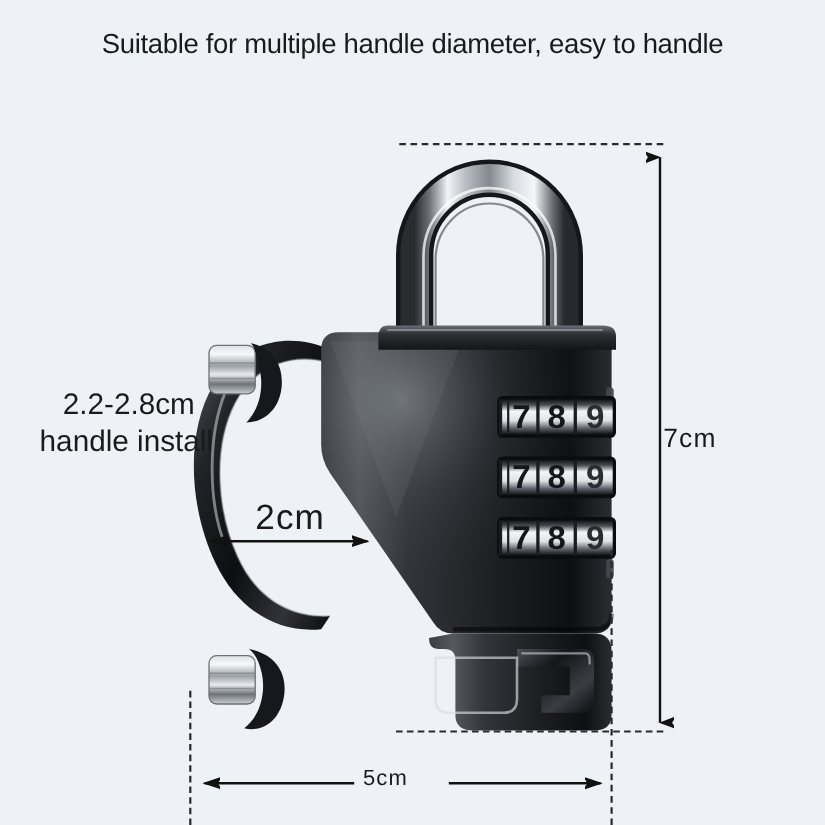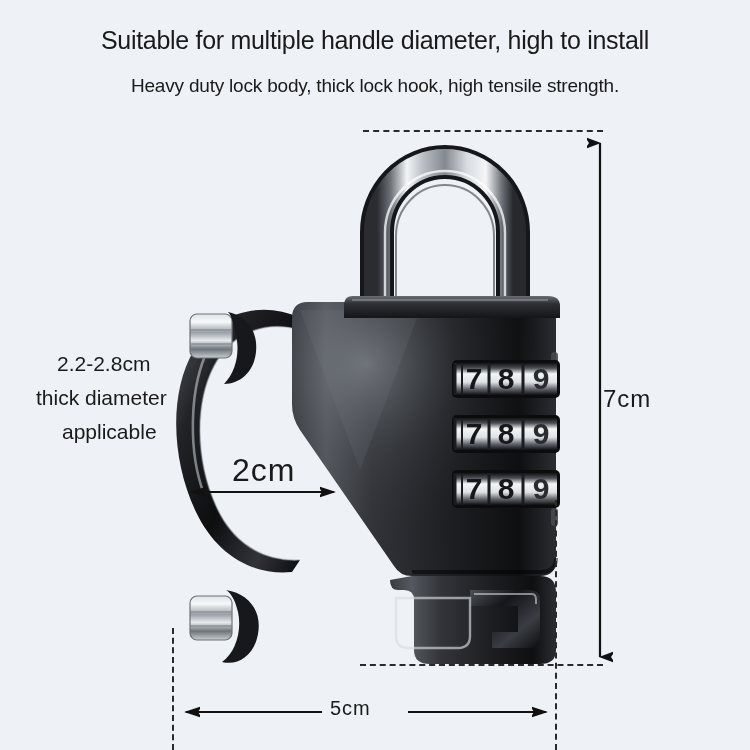--- a/index.html
+++ b/index.html
@@ -38,21 +38,21 @@
     top: 75px;
     font-size: 19px;
     letter-spacing: -0.2px;
   }
 
   
   .annot {
     position: absolute;
     color: #1a1a1a;
     white-space: nowrap;
-    font-size: 21px;
+    font-size: 27px;
   }
   #annot-l1 { left: 57px;  top: 352px; }
   #annot-l2 { left: 36px;  top: 386px; }
   #annot-l3 { left: 62px;  top: 420px; }
 
   #label-2cm {
     left: 232px;
     top: 452px;
     font-size: 32px;
     letter-spacing: 1px;
@@ -104,22 +104,21 @@
     top: 0;
     width: 750px;
     height: 750px;
   }
 </style>
 </head>
 <body>
 
 <div id="stage">
 
-  <div class="heading" id="title">Suitable for multiple handle diameter, high to install</div>
-  <div class="heading" id="subtitle">Heavy duty lock body, thick lock hook, high tensile strength.</div>
+  <div class="heading" id="title">Suitable for multiple handle diameter, easy to handle</div>
 
   <svg id="lock" viewBox="0 0 750 750">
     <defs>
       <linearGradient id="gShackle" x1="0" y1="0" x2="1" y2="0">
         <stop offset="0" stop-color="#2a2c30"></stop>
         <stop offset="0.10" stop-color="#6e7379"></stop>
         <stop offset="0.22" stop-color="#f2f4f6"></stop>
         <stop offset="0.34" stop-color="#b9bec4"></stop>
         <stop offset="0.50" stop-color="#84898f"></stop>
         <stop offset="0.66" stop-color="#d8dce0"></stop>
@@ -313,20 +312,19 @@
 
     <line x1="600" y1="143" x2="600" y2="657" stroke="#111" stroke-width="2.2" marker-start="url(#arrUp)" marker-end="url(#arrDown)"></line>
 
     <line x1="186" y1="712" x2="322" y2="712" stroke="#111" stroke-width="2.2" marker-start="url(#arrLeft)"></line>
     <line x1="408" y1="712" x2="546" y2="712" stroke="#111" stroke-width="2.2" marker-end="url(#arrRight)"></line>
 
     <line x1="192" y1="492" x2="334" y2="492" stroke="#111" stroke-width="2.2" marker-start="url(#arrLeft)" marker-end="url(#arrRight)"></line>
   </svg>
 
   <div class="annot" id="annot-l1">2.2-2.8cm</div>
-  <div class="annot" id="annot-l2">thick diameter</div>
-  <div class="annot" id="annot-l3">applicable</div>
+  <div class="annot" id="annot-l2">handle install</div>
 
   <div class="annot" id="label-2cm">2cm</div>
   <div class="annot" id="label-7cm">7cm</div>
   <div class="annot" id="label-5cm">5cm</div>
 
 </div>
 
 </body></html>

